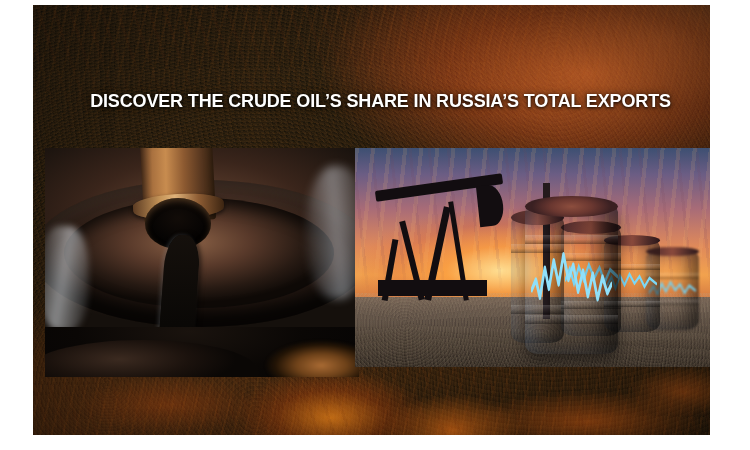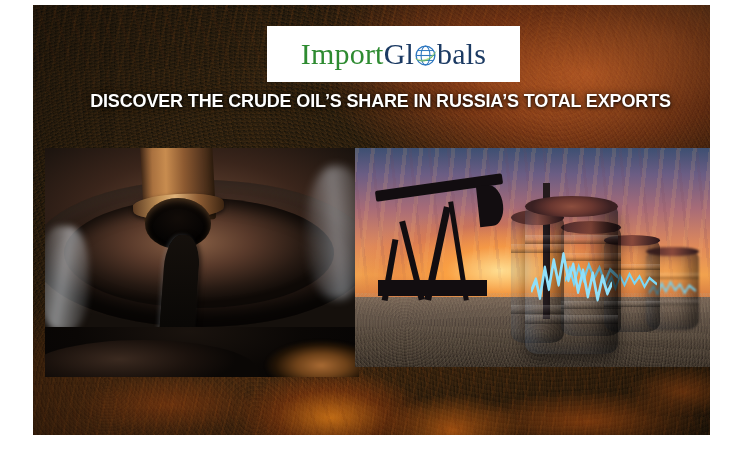--- a/index.html
+++ b/index.html
@@ -277,31 +277,20 @@
 <body>
 
 <div id="banner">
 
   <div class="bg-layer bg-base"></div>
   <div class="bg-layer bg-fire"></div>
   <div class="bg-layer bg-streaks"></div>
   <div class="bg-layer bg-grain"></div>
   <div class="bg-layer bg-vignette"></div>
 
-  <div id="logo-box">
-    <span class="logo-text"><span class="logo-import">Import</span><span class="logo-gl">Gl</span><span class="logo-globe"><svg viewBox="0 0 48 48" xmlns="http://www.w3.org/2000/svg">
-          <circle cx="24" cy="24" r="18" fill="#ffffff" stroke="#2f78c0" stroke-width="2.6"></circle>
-          <ellipse cx="24" cy="24" rx="8.5" ry="18" fill="none" stroke="#2f78c0" stroke-width="2.1"></ellipse>
-          <line x1="6" y1="24" x2="42" y2="24" stroke="#2f78c0" stroke-width="2.1"></line>
-          <path d="M8.5 14.5 H39.5" stroke="#2f78c0" stroke-width="1.9" fill="none"></path>
-          <path d="M8.5 33.5 H39.5" stroke="#2f78c0" stroke-width="1.9" fill="none"></path>
-          <path d="M3 29 C16 38, 34 36, 46 13 C40 30, 20 44, 3 29 Z" fill="#5bb44a"></path>
-          <path d="M6 31 C18 36, 32 33, 43 17" fill="none" stroke="#8fd16b" stroke-width="1.6"></path>
-        </svg></span><span class="logo-bals">bals</span></span>
-  </div>
 
   <div id="headline">DISCOVER THE CRUDE OIL’S SHARE IN RUSSIA’S TOTAL EXPORTS</div>
 
   <div class="photo" id="photo-left">
     <div class="drum-sky"></div>
     <div class="drum-rim"></div>
     <div class="drum-inner"></div>
     <div class="drum-gloss-l"></div>
     <div class="drum-gloss-r"></div>
     <div class="pipe"></div>

